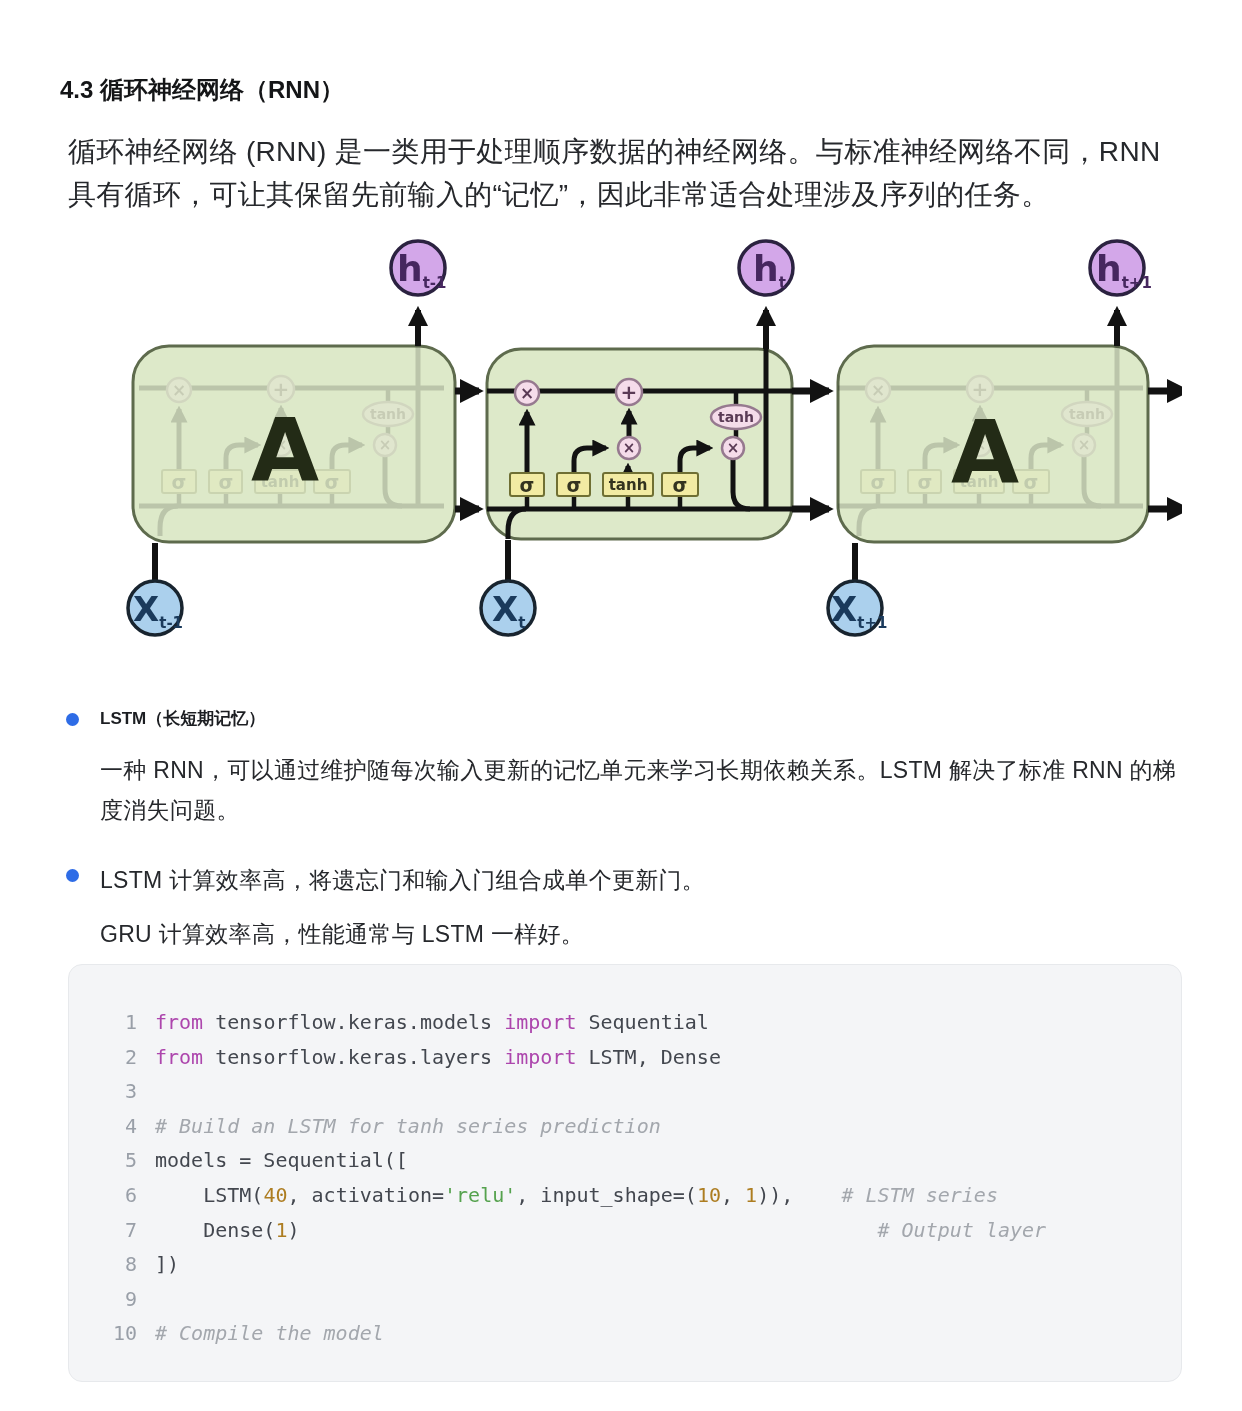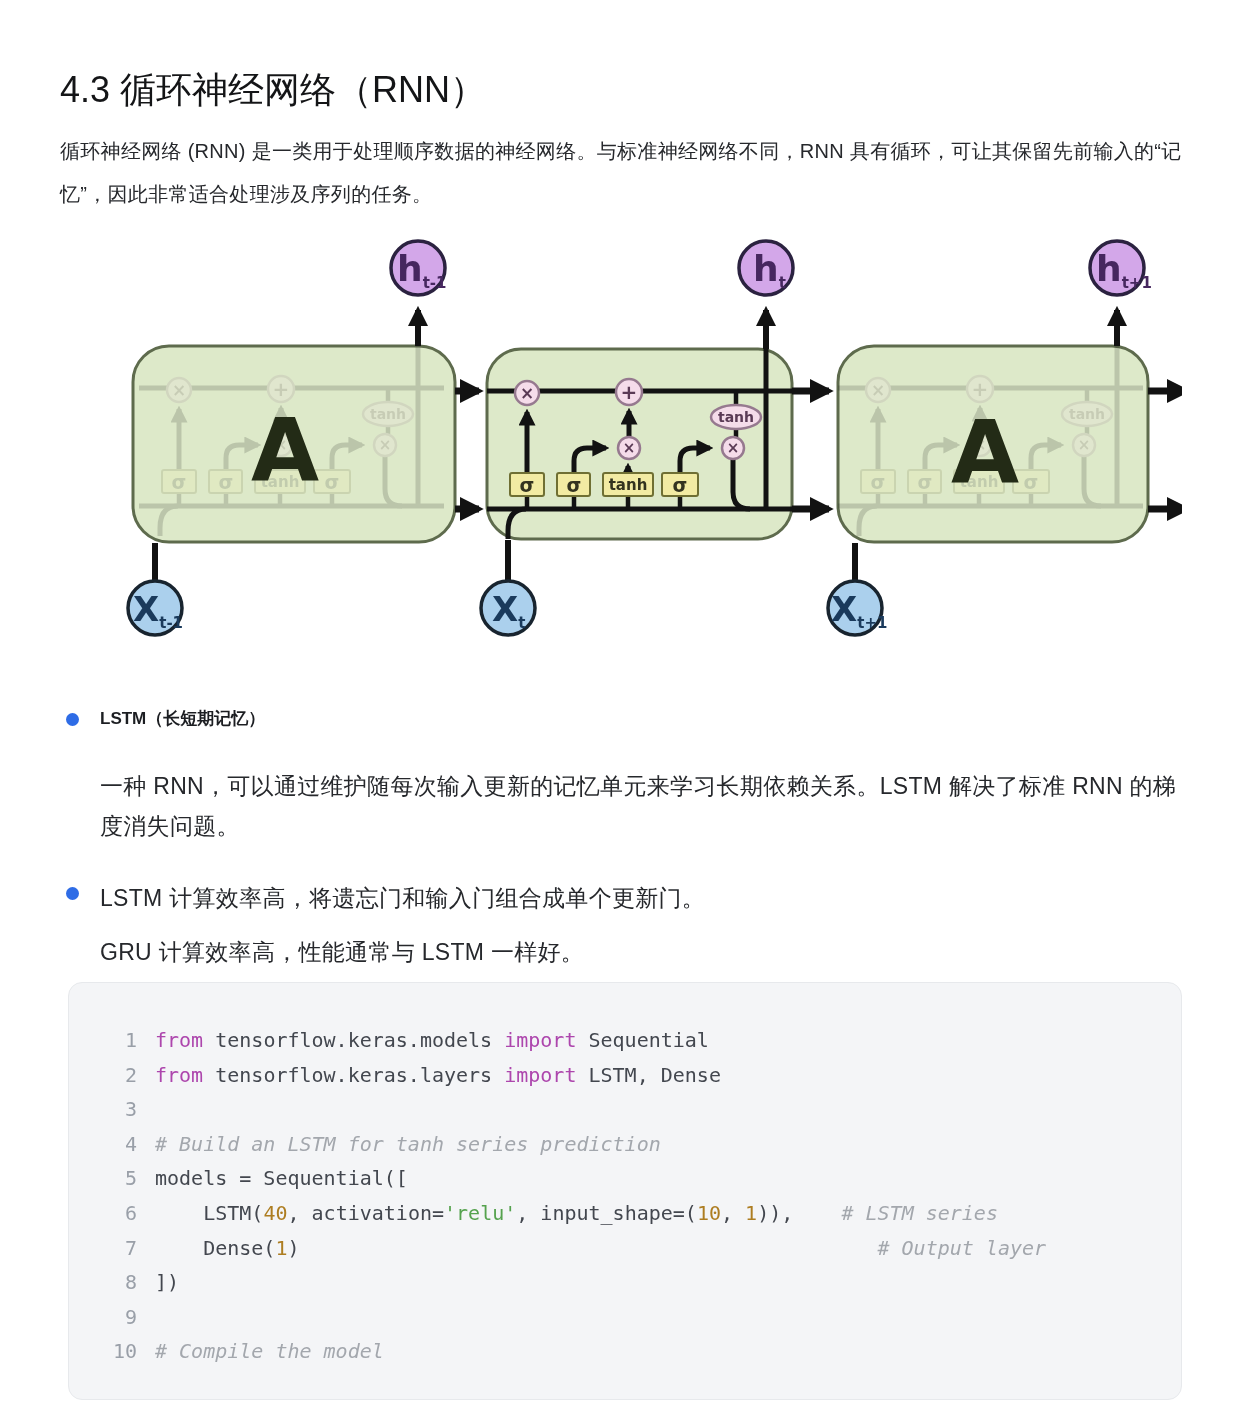--- a/index.html
+++ b/index.html
@@ -10,29 +10,29 @@
     --hFill:#d3a7e9; --hStroke:#2b2240; --hText:#46275f;
     --xFill:#abd0ed; --xStroke:#18242f; --xText:#1a3a5c;
     --codeBg:#f4f5f7; --codeBorder:#e7e9ec; --lnC:#999fa8;
     --plC:#43474f; --kwC:#ad46ad; --numC:#ad7d21; --strC:#55a24e; --cmC:#a3a7ad;
   }
   *{box-sizing:border-box}
   html,body{margin:0;padding:0}
   body{width:1242px;height:1411px;overflow:hidden;background:#ffffff;
        font-family:"Liberation Sans","DejaVu Sans",sans-serif;color:var(--textC)}
   main{padding:0 60px}
-  h1{margin:72px 0 0;font-size:36px;line-height:36px;font-weight:400;color:var(--headC)}
-  .intro{margin:22px 0 0;font-size:20px;line-height:43px;letter-spacing:.3px;color:var(--textC)}
+  h1{margin:72px 0 0;font-size:24px;line-height:36px;font-weight:700;color:var(--headC)}
+  .intro{margin:22px 8px 0;font-size:28px;line-height:43px;letter-spacing:.3px;color:var(--textC)}
   figure{margin:20px 0 0;padding:0;width:1122px;height:420px}
   ul.concepts{list-style:none;margin:48px 0 0;padding:0}
   ul.concepts li{position:relative;padding-left:40px}
   ul.concepts li + li{margin-top:30px}
   .dot{position:absolute;left:6px;top:9px;width:13px;height:13px;border-radius:50%;background:var(--accent)}
   .li-title{margin:0;font-size:17px;line-height:30px;font-weight:700;color:#1c1e22}
-  ul.concepts li p.body{margin:32px 0 0;font-size:23px;line-height:40px;letter-spacing:.3px;color:var(--textC);max-width:1090px}
+  ul.concepts li p.body{margin:16px 0 0;font-size:23px;line-height:40px;letter-spacing:.3px;color:var(--textC);max-width:1090px}
   ul.concepts li p.body + p.body{margin-top:14px}
   .codeblock{margin:10px 0 0 8px;width:1114px;border-radius:14px;background:var(--codeBg);
              border:1px solid var(--codeBorder);padding:40px 24px 30px 22px;
              font-family:"DejaVu Sans Mono","Liberation Mono",monospace;font-size:20px}
   .cl{display:flex;line-height:34.6px;white-space:pre}
   .ln{width:46px;text-align:right;margin-right:18px;color:var(--lnC);flex:none}
   .cd{color:var(--plC)}
   .cd .pl{color:var(--plC)}
   .cd .kw{color:var(--kwC)}
   .cd .num{color:var(--numC)}

